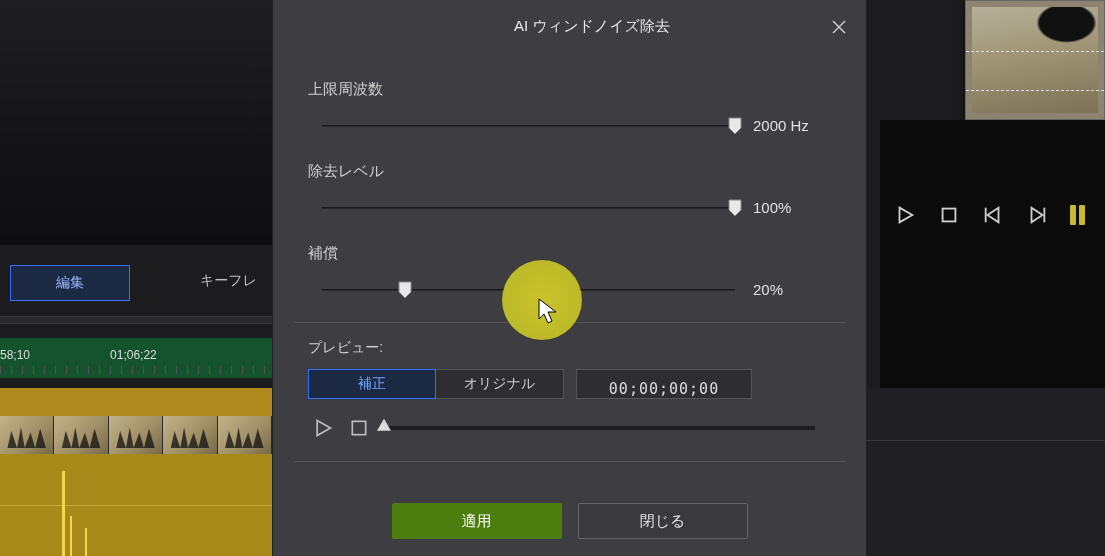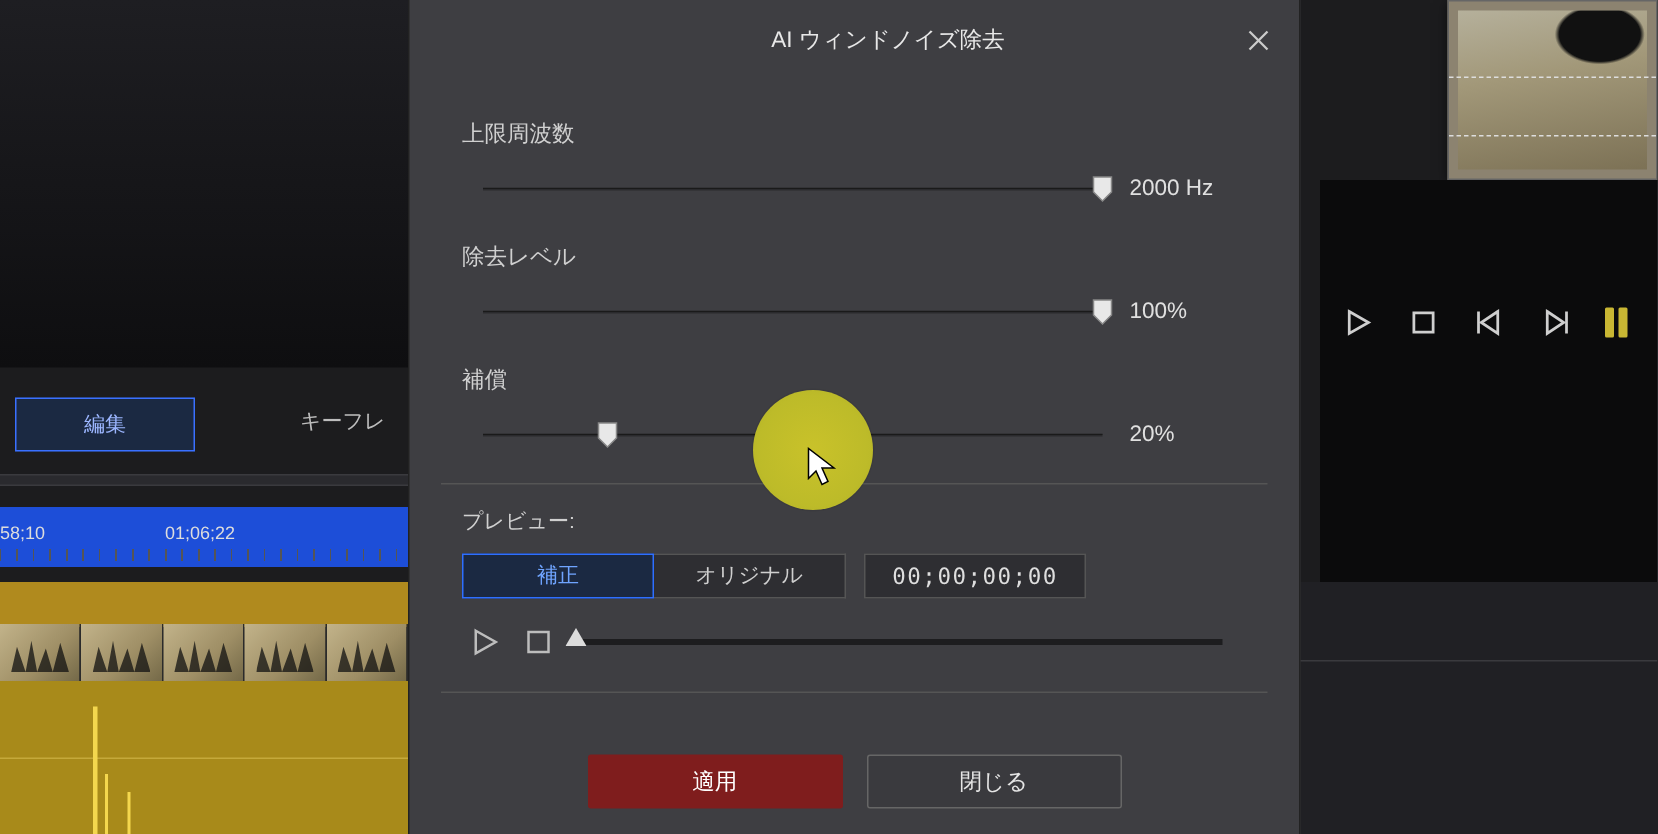--- a/index.html
+++ b/index.html
@@ -79,21 +79,21 @@
   top:272px; left:200px;
   color:#bdbdbd;
 }
 .bg-divider {
   position:absolute; top:316px; left:0; width:272px; height:8px;
   background:#2a2a2e;
   border-top:1px solid #3a3a3e;
   border-bottom:1px solid #3a3a3e;
 }
 .ruler {
-  position:absolute; left:0; height:40px; background:#1d4ed8; display:flex;
+  position:absolute; left:0; height:40px; background:#14532d; display:flex;
 }
 .ruler.left { top:338px; width:272px; }
 .ruler.right { top:338px; right:0; width:240px; }
 .ruler .tc { font-size:12px; color:#ddd; padding:10px 0 0 0; }
 .ruler.left .tc.first { margin-left:60px; }
 .ruler.left .tc.second { margin-left:84px; }
 .ruler.right .tc.first { margin-left:0px; }
 .ruler.right .tc.second { margin-left:80px; }
 .ruler .ticks { position:absolute; bottom:4px; left:0; right:0; height:8px; }
 .ruler .ticks::before {
@@ -201,23 +201,23 @@
   font-size:14px;
   cursor:pointer;
 }
 .toggle-btn.active {
   background:#1b2942; border:1px solid #2e6fff; color:#6fa4ff;
 }
 .toggle-btn.inactive {
   background:#2e2e32; border:1px solid #555; color:#cfcfcf; border-left:none;
 }
 .tc-box {
-  width:148px; height:30px; border:1px solid #555; background:#2e2e32;
+  width:176px; height:30px; border:1px solid #555; background:#2e2e32;
   color:#dedede; font-family:monospace; font-size:15px;
-  display:flex; align-items:center; justify-content:center;
+  display:flex; align-items:flex-end; justify-content:center;
   letter-spacing:1px;
 }
 .playback-row {
   display:flex; align-items:center; gap:14px; margin:18px 0 0 18px;
 }
 .pbtn { width:22px; height:22px; display:flex; align-items:center; justify-content:center; cursor:pointer; }
 .pbtn svg { width:20px; height:20px; }
 .scrub {
   flex:1; height:4px; background:#1d1d1f; position:relative; margin-right:30px;
 }
@@ -225,21 +225,21 @@
   position:absolute; left:0; top:50%; transform:translate(-50%,-55%);
 }
 .hr2 { height:1px; background:#555; margin:22px 0 0 0; }
 .dlg-footer {
   height:70px; display:flex; align-items:center; justify-content:center; gap:16px;
 }
 .btn {
   width:170px; height:36px; display:flex; align-items:center; justify-content:center;
   font-size:15px; border-radius:2px; cursor:pointer;
 }
-.btn.primary { background:#7f1d1d; color:#fff; }
+.btn.primary { background:#4d7c0f; color:#fff; }
 .btn.secondary { background:#3a3a3e; border:1px solid #666; color:#e5e5e5; }
 
 
 .cursor-spot {
   position:absolute;
   width:80px; height:80px; border-radius:50%;
   background:radial-gradient(circle,#c9c22a 0%, #bdbb29 65%, #b0ad25 100%);
   box-shadow:0 0 0 1px rgba(0,0,0,0.05);
 }
 .cursor-arrow {

